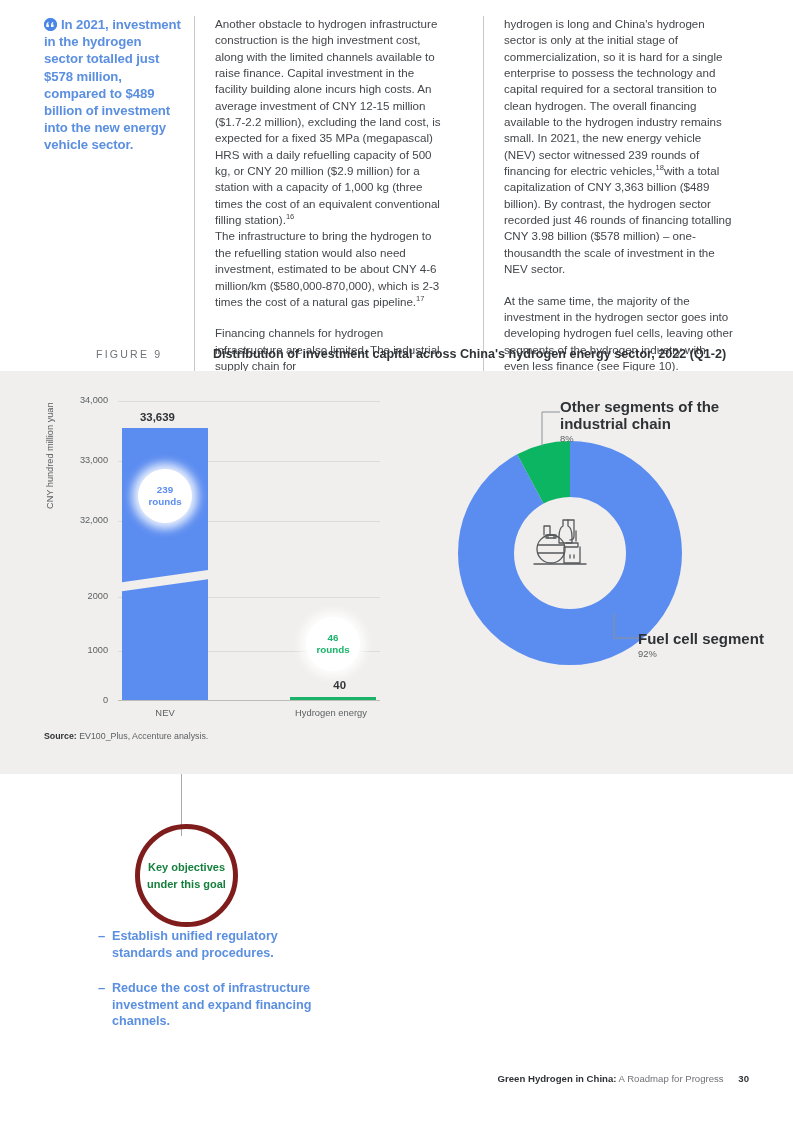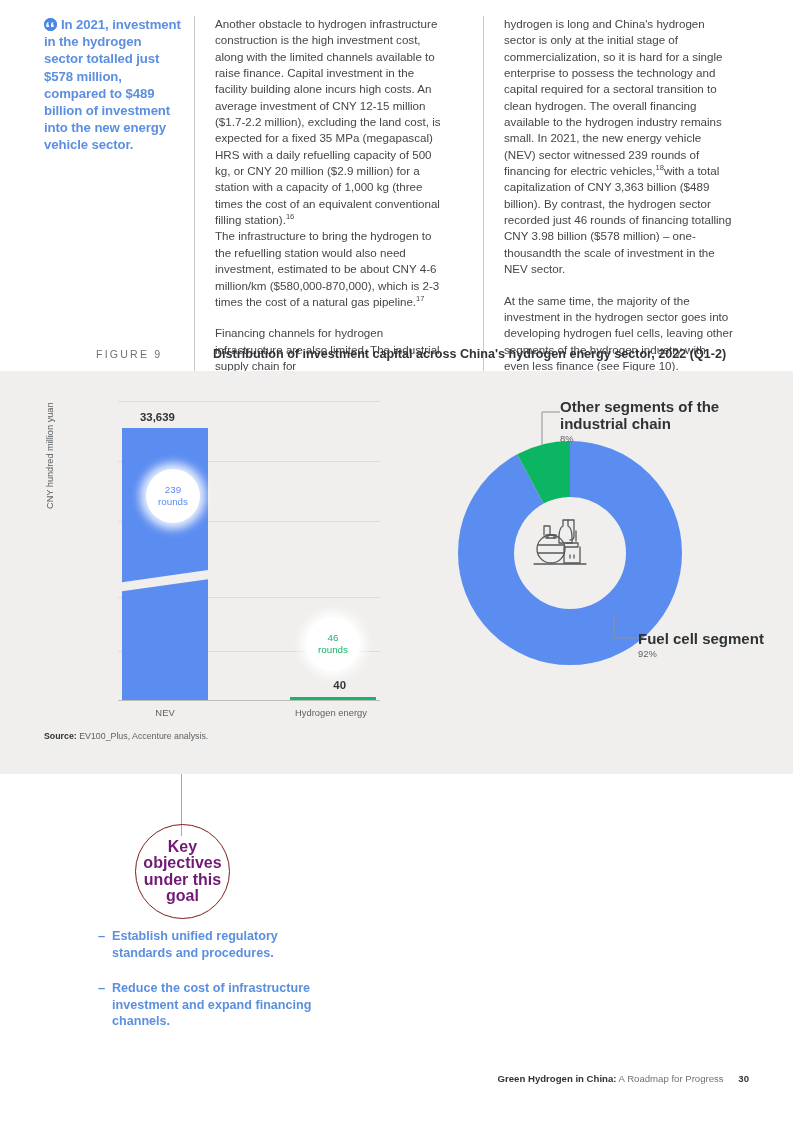--- a/index.html
+++ b/index.html
@@ -114,24 +114,23 @@
   }
   .bar-hyd {
     position:absolute; right:4px; bottom:1px; width:86px; height:3px;
     background:#19b46a;
   }
   .rounds-bubble {
     position:absolute;
     border-radius:50%;
     background:#ffffff;
     display:flex; flex-direction:column; align-items:center; justify-content:center;
-    font-size:9.8px; font-weight:normal; line-height:11.6px;
+    font-size:9.8px; font-weight:bold; line-height:11.6px;
     box-shadow:0 0 10px 6px rgba(255,255,255,0.85);
     text-align:center;
-    margin-left:8px;
   }
   .bubble-nev { width:54px; height:54px; left:20px; top:68px; color:#5b8cf0; }
   .bubble-hyd { width:54px; height:54px; right:20px; top:216px; color:#19b46a; }
   .xcat {
     position:absolute; top:306px; font-size:9.4px; color:#5d6063; text-align:center;
   }
 
   
   .donut-wrap { position:absolute; left:440px; top:25px; width:340px; height:300px; }
   .donut-svg { position:absolute; left:18px; top:45px; }
@@ -151,24 +150,24 @@
   .source b { color:#2f3336; }
 
   
   .connector {
     position:absolute; left:181px; top:774px; width:1px; height:62px;
     background:#a9a9a9;
   }
   .key-circle {
     position:absolute; left:135px; top:824px;
     width:93px; height:93px; border-radius:50%;
-    border:1px solid #7f1d1d;
+    border:5px solid #7f1d1d;
     display:flex; align-items:center; justify-content:center;
     text-align:center;
-    color:#701a75; font-weight:bold; font-size:16px; line-height:16.4px;
+    color:#15803d; font-weight:bold; font-size:11px; line-height:16.4px;
   }
   .obj-list { position:absolute; left:98px; top:928px; width:220px; }
   .obj-item { display:flex; margin-bottom:19px; }
   .obj-dash {
     color:#5b8fe0; font-weight:bold; font-size:13px; width:14px; flex:none;
     line-height:16.6px;
   }
   .obj-text {
     color:#5b8fe0; font-weight:bold; font-size:12.6px; line-height:16.6px;
   }
@@ -216,20 +215,28 @@
     <div class="fig-label">FIGURE 9</div>
     <div class="fig-divider"></div>
     <div class="fig-title">Distribution of investment capital across China's hydrogen energy sector, 2022 (Q1-2)</div>
   </div>
 
   <div class="fig-band">
 
     <div class="barchart">
       <div class="ylabel">CNY hundred million yuan</div>
 
+      <div class="yticks-wrap">
+        <div class="ytick" style="top:-6px;">34,000</div>
+        <div class="ytick" style="top:54px;">33,000</div>
+        <div class="ytick" style="top:114px;">32,000</div>
+        <div class="ytick" style="top:190px;">2000</div>
+        <div class="ytick" style="top:244px;">1000</div>
+        <div class="ytick" style="top:294px;">0</div>
+      </div>
 
       <div class="plot">
         <div class="gridline" style="top:0px;"></div>
         <div class="gridline" style="top:60px;"></div>
         <div class="gridline" style="top:120px;"></div>
         <div class="gridline" style="top:196px;"></div>
         <div class="gridline" style="top:250px;"></div>
         <div class="axisline"></div>
 
         <div class="bar-nev">

